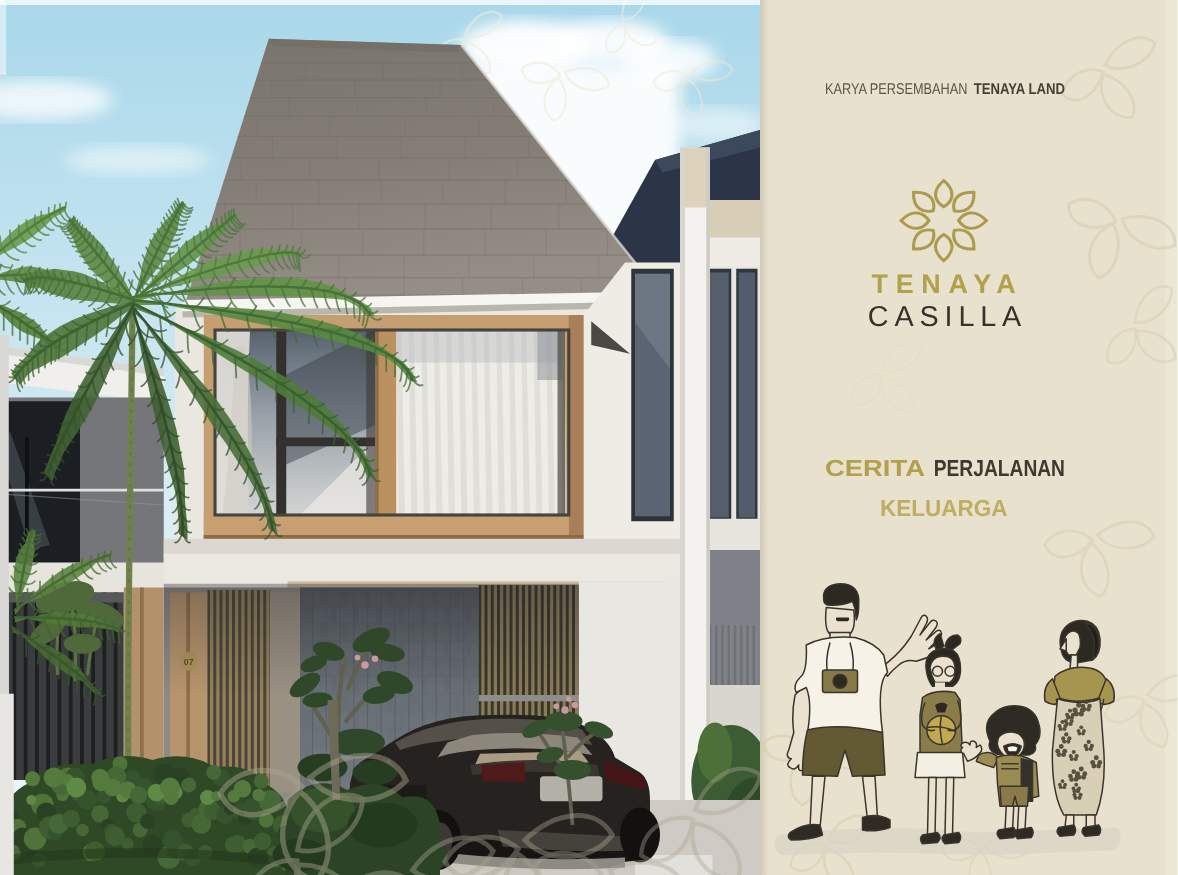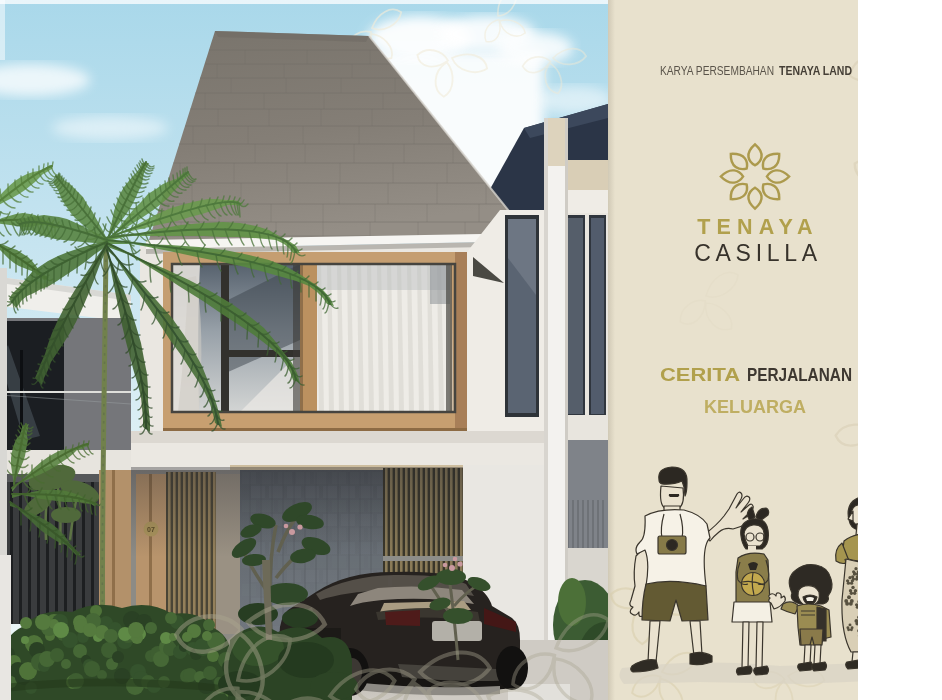--- a/index.html
+++ b/index.html
@@ -1,15 +1,15 @@
 <!DOCTYPE html>
 <html><head><meta charset="utf-8">
 <style>
 html,body{margin:0;padding:0;background:#fff}
-.stage{position:relative;width:858px;height:700px;overflow:hidden;font-family:"Liberation Sans",sans-serif}
+.stage{position:relative;width:942px;height:700px;overflow:hidden;font-family:"Liberation Sans",sans-serif}
 </style></head>
 <body>
 <div class="stage">
 <svg width="942" height="700" viewBox="0 0 942 700" xmlns="http://www.w3.org/2000/svg">
 <defs>
 <linearGradient id="sky" x1="0" y1="0" x2="0" y2="1">
  <stop offset="0" stop-color="#a9d8ea"></stop>
           <stop offset="0.35" stop-color="#c6e4f0"></stop>
  <stop offset="0.65" stop-color="#def0f5"></stop>
           <stop offset="1" stop-color="#eef6f7"></stop>

